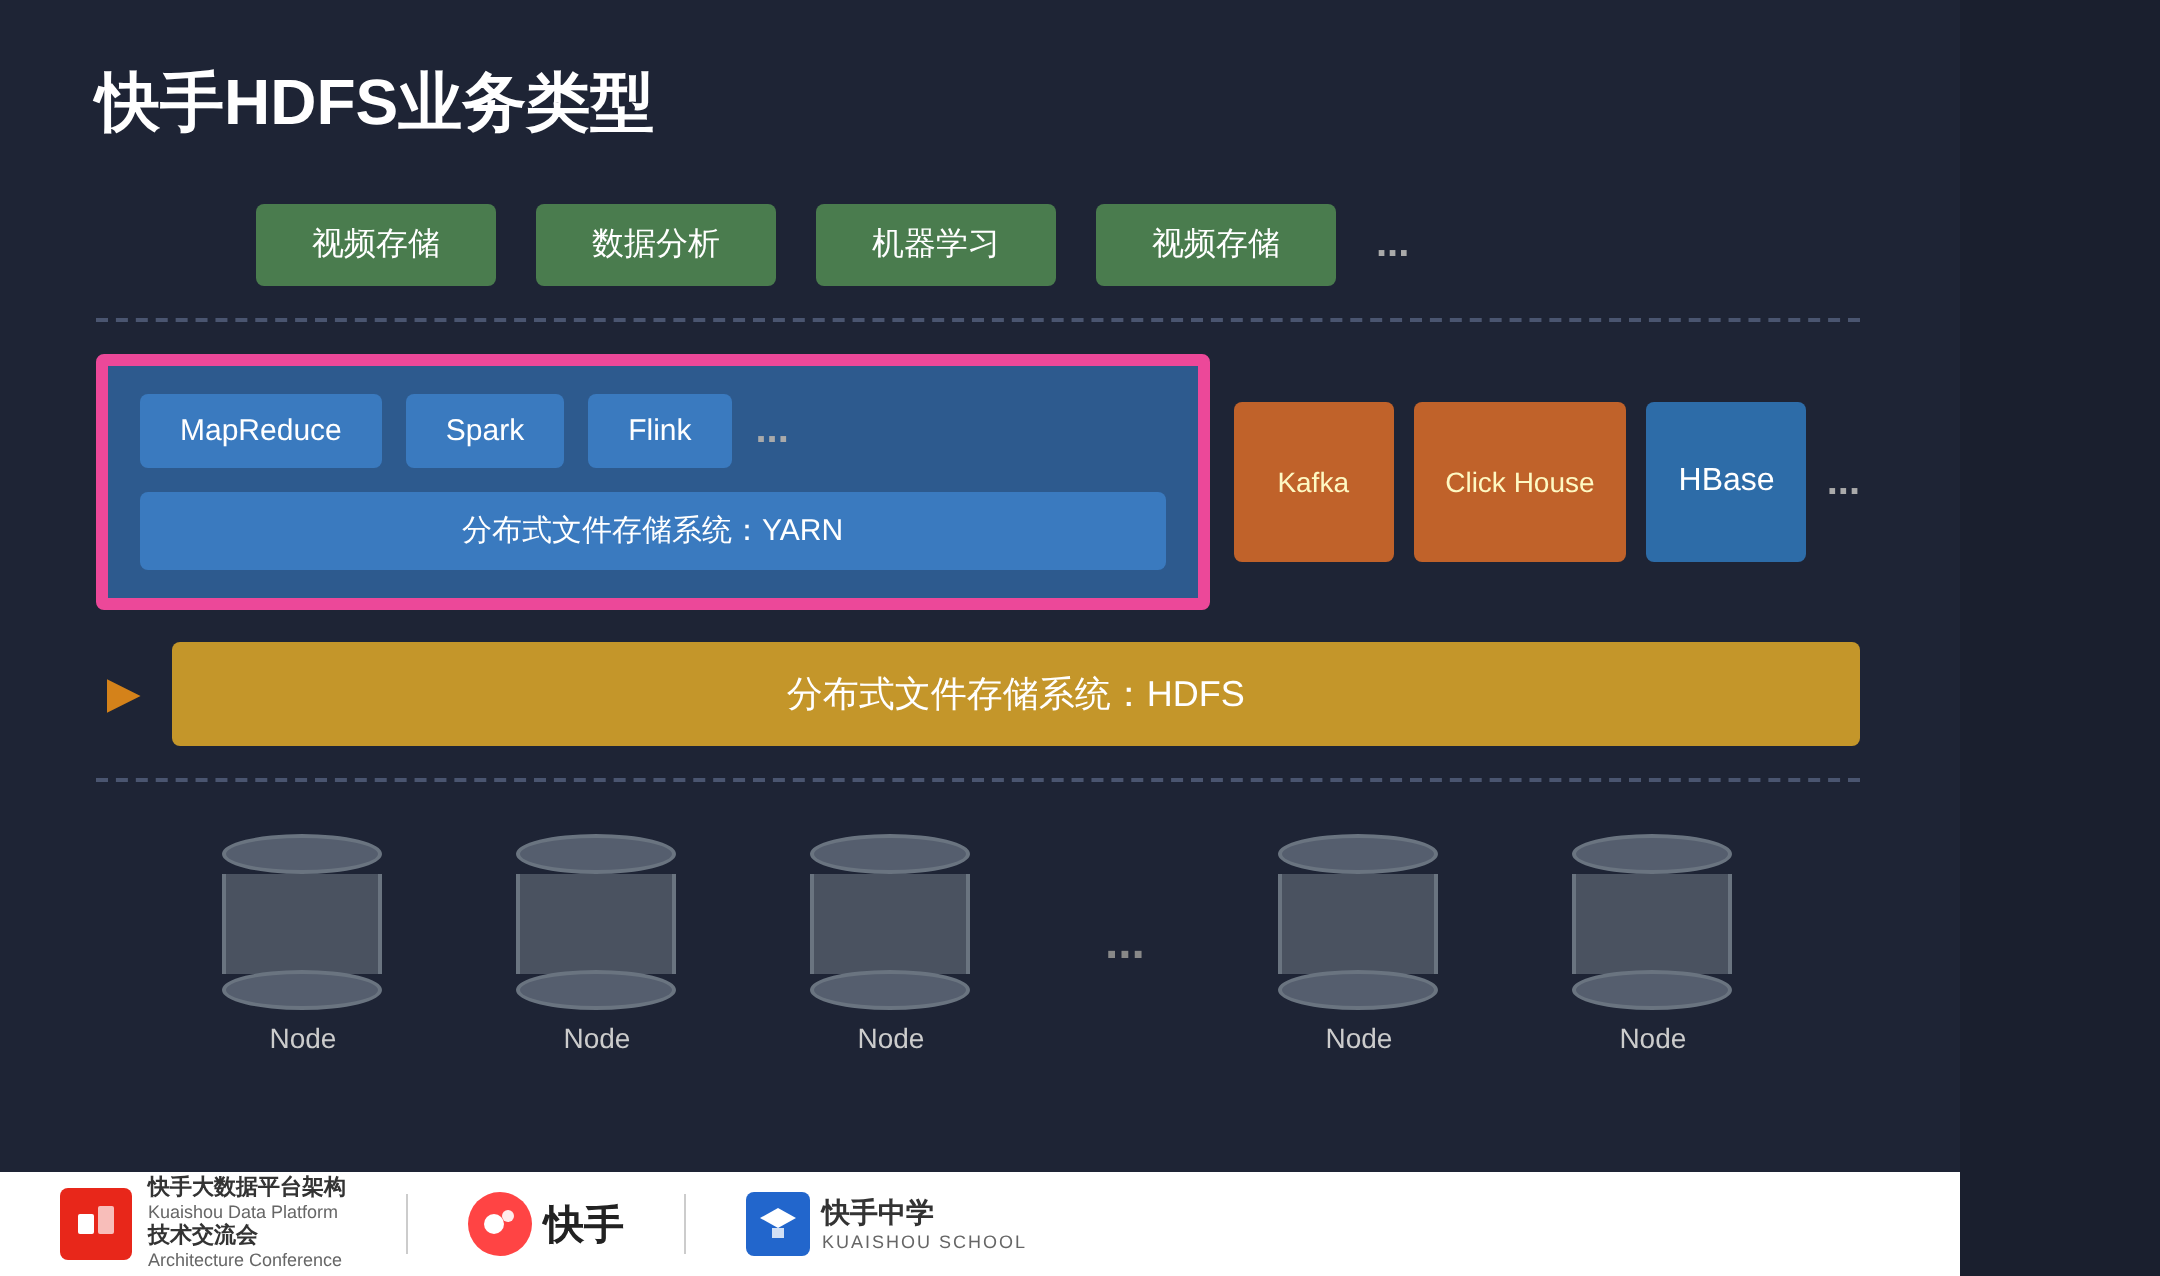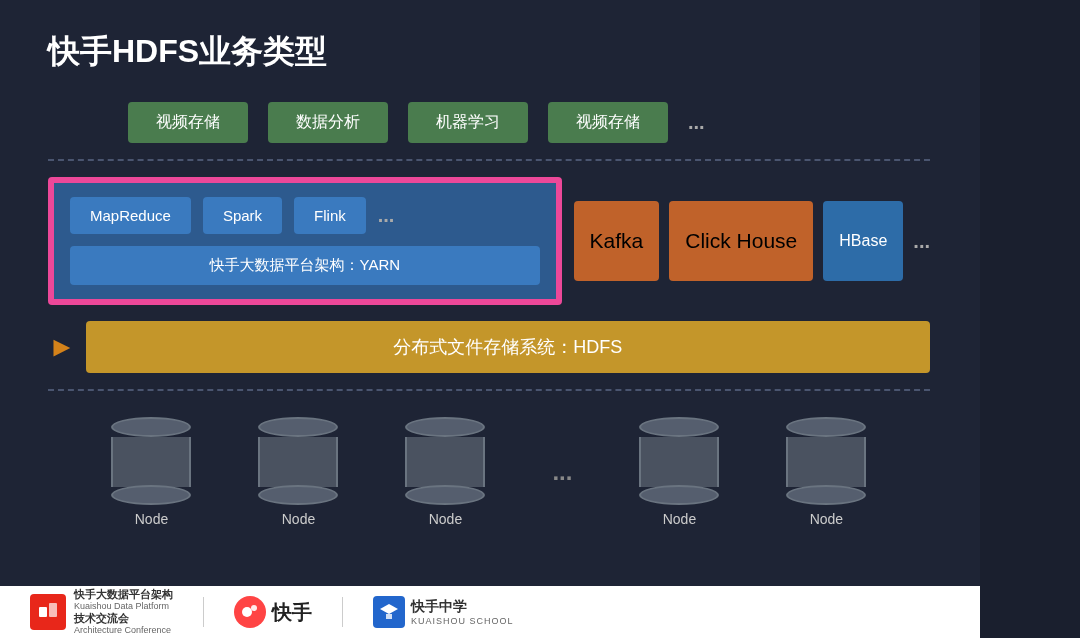--- a/index.html
+++ b/index.html
@@ -106,22 +106,22 @@
 
     
     .right-boxes {
       display: flex;
       align-items: center;
       gap: 10px;
     }
 
     .orange-box {
       background: #c0622a;
-      color: #000000;
-      font-size: 21px;
+      color: #fef9c3;
+      font-size: 14px;
       padding: 20px 16px;
       border-radius: 4px;
       text-align: center;
       min-width: 80px;
       min-height: 80px;
       display: flex;
       align-items: center;
       justify-content: center;
     }
 
@@ -346,21 +346,21 @@
 
   <div class="middle-section">
 
     <div class="left-blue-area">
       <div class="blue-boxes-row">
         <div class="blue-box">MapReduce</div>
         <div class="blue-box">Spark</div>
         <div class="blue-box">Flink</div>
         <span class="dots-label">...</span>
       </div>
-      <div class="yarn-bar">快手大数据平台架构：YARN</div>
+      <div class="yarn-bar">分布式文件存储系统：YARN</div>
     </div>
 
     <div class="right-boxes">
       <div class="orange-box">Kafka</div>
       <div class="orange-box">
         <span>Click House</span>
       </div>
       <div class="blue-box-right">HBase</div>
       <span class="dots-label">...</span>
     </div>

